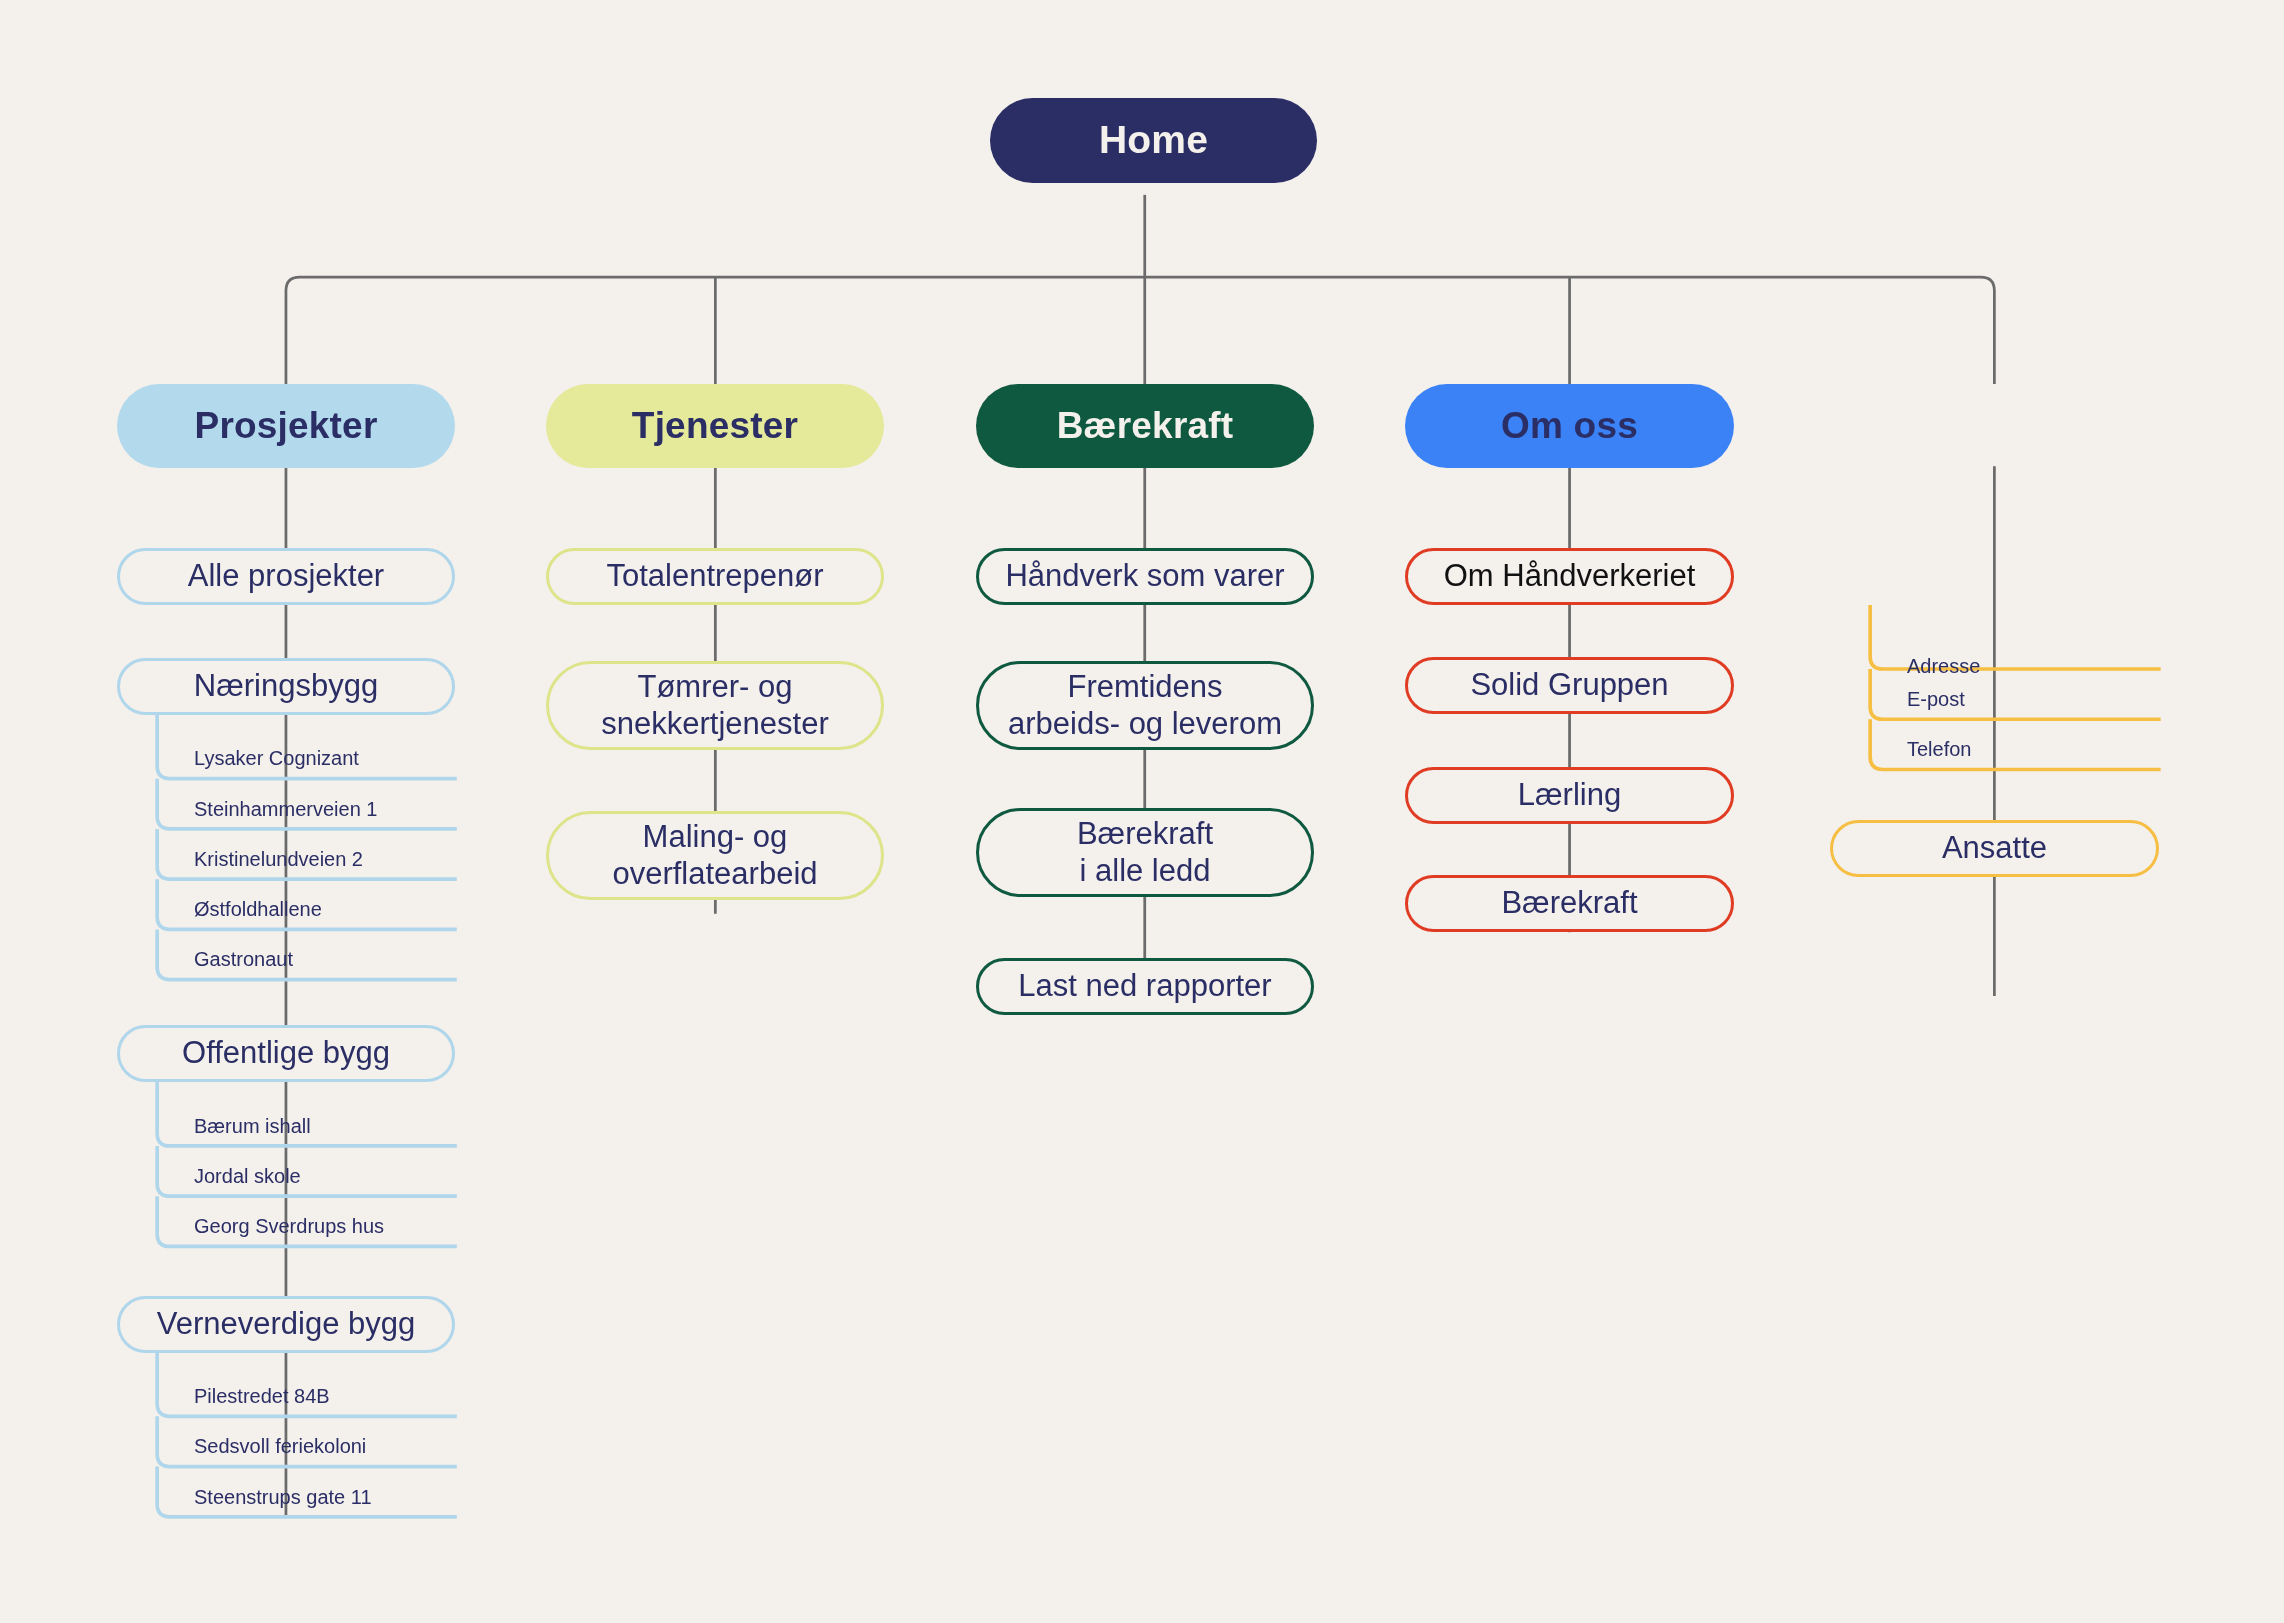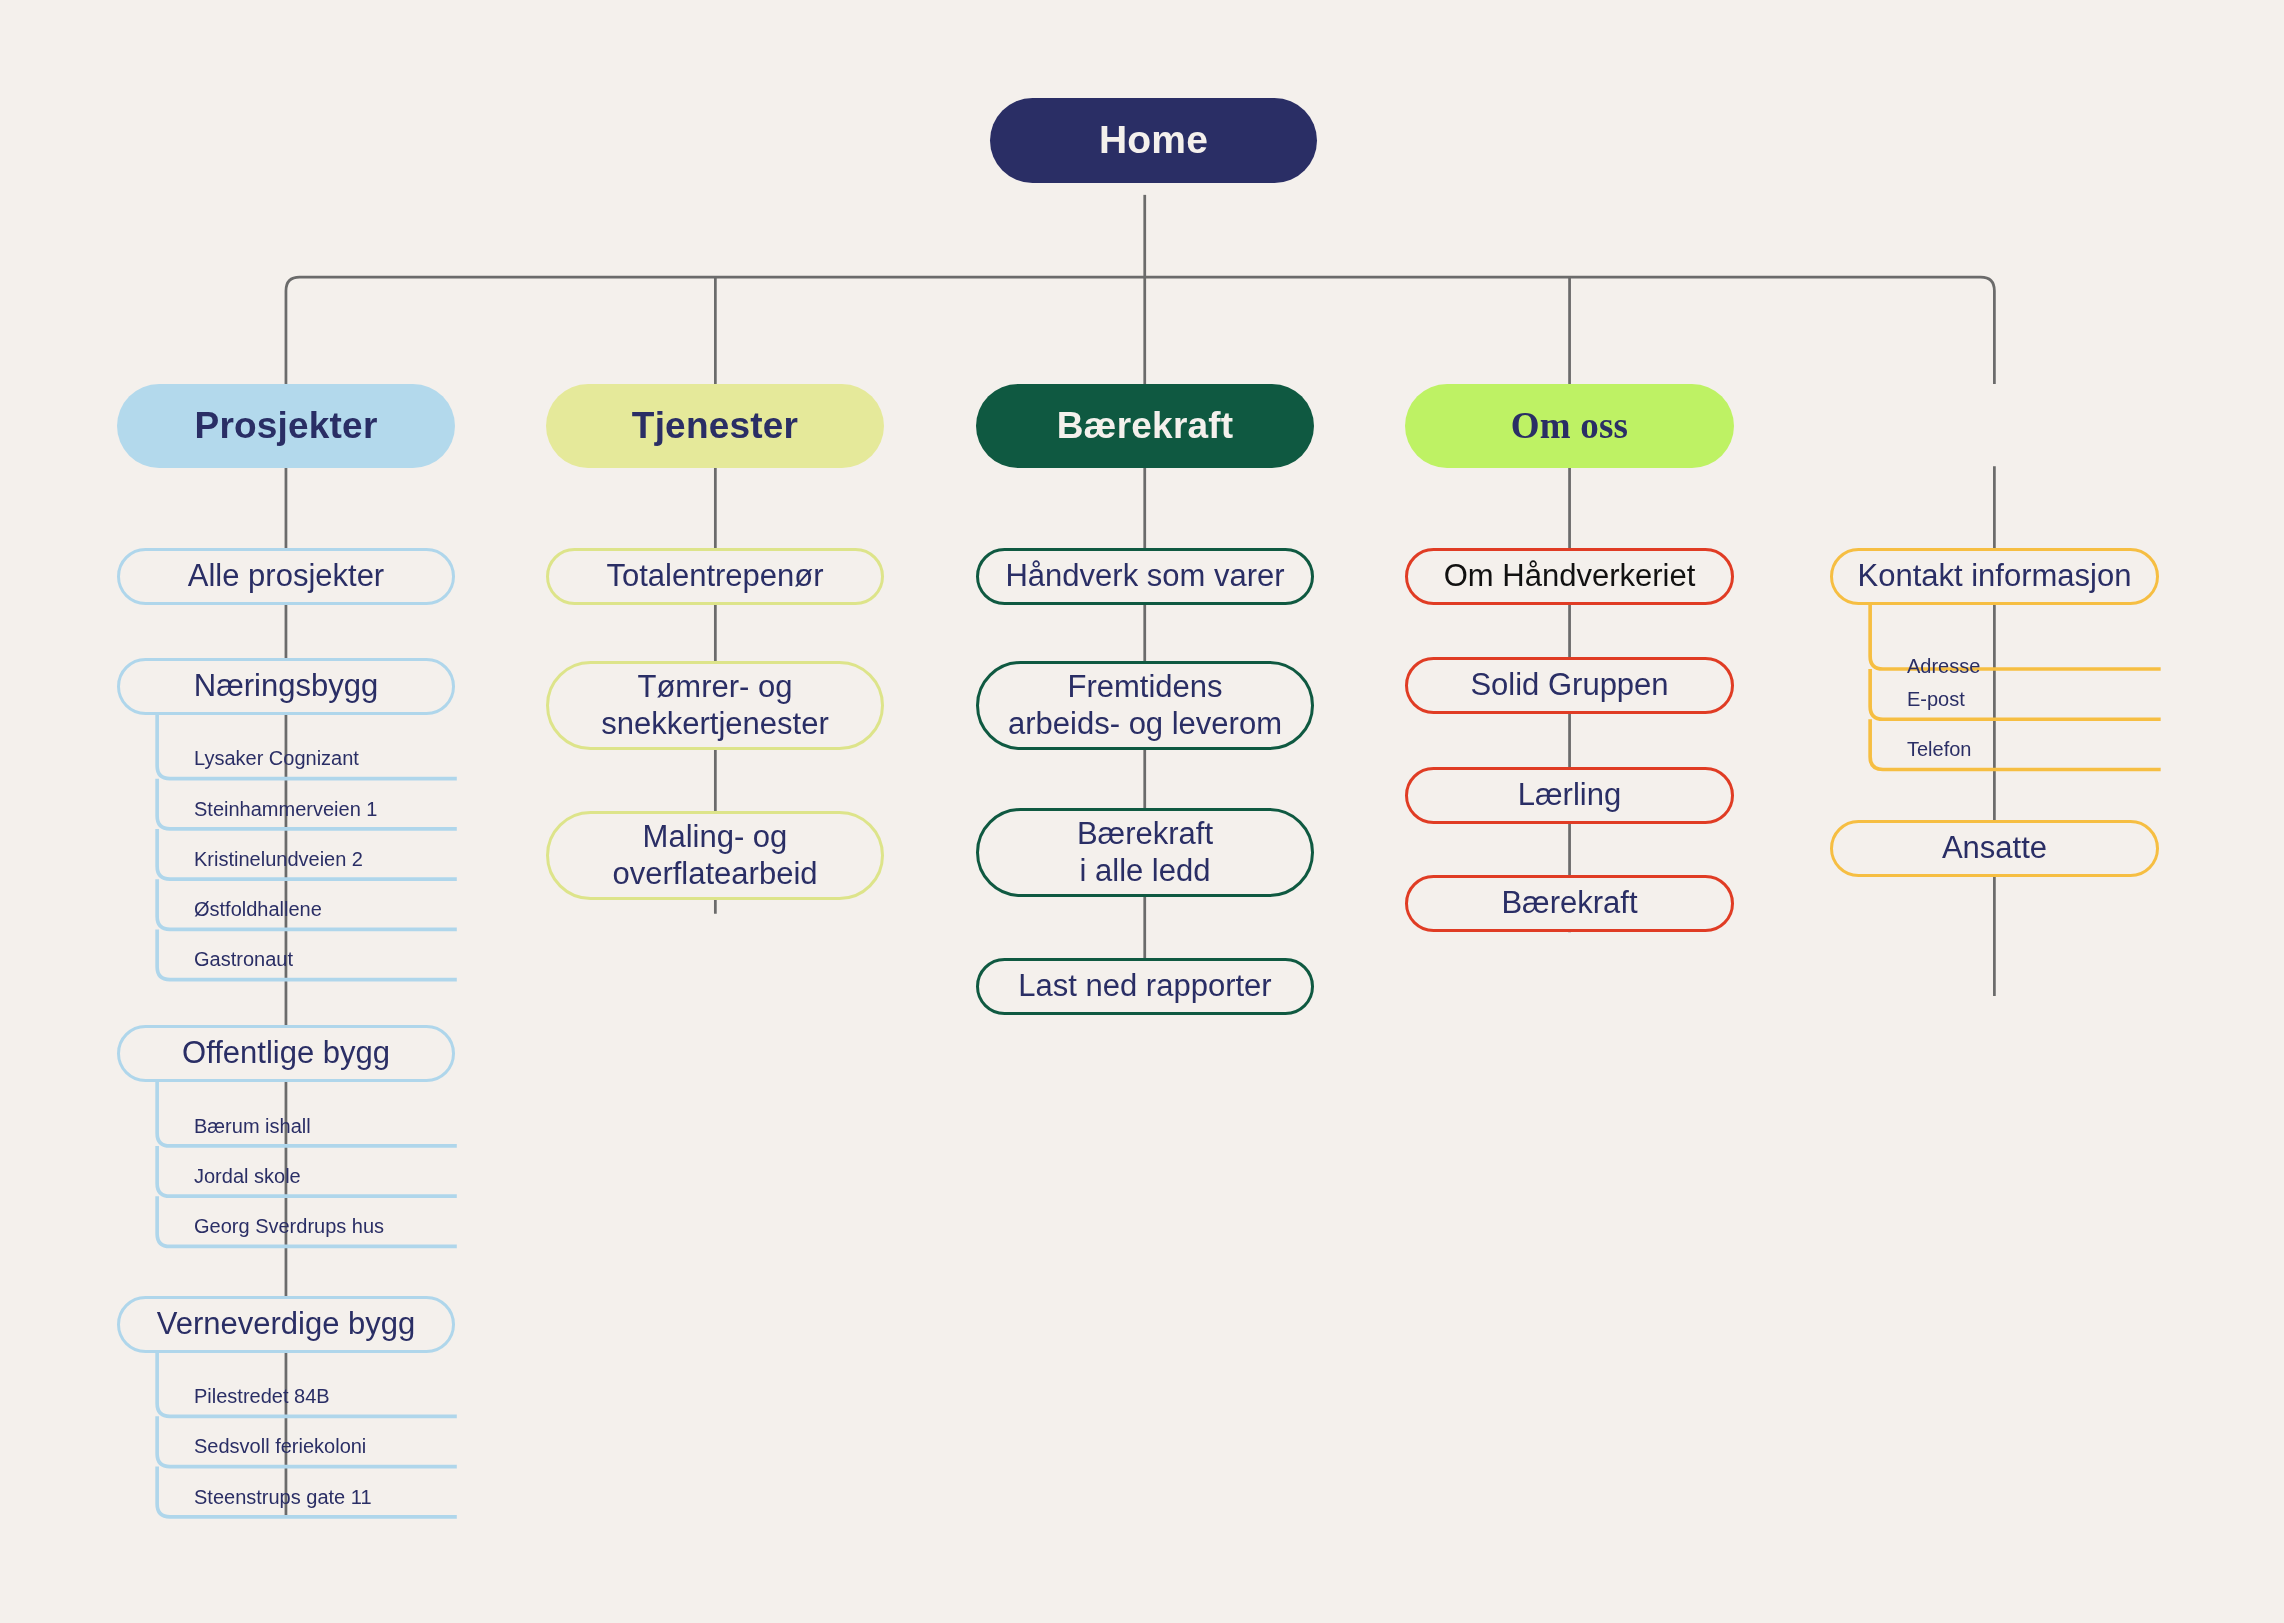--- a/index.html
+++ b/index.html
@@ -85,21 +85,21 @@
     color: #2A2E65;
     font-size: 20px;
     font-weight: 400;
     white-space: nowrap;
   }
 
   
   .c-blue-fill   { background: #B3D9EC; }
   .c-lime-fill   { background: #E5E99A; }
   .c-green-fill  { background: #0F5941; color: #F4F0EC; }
-  .c-salmon-fill { background: #bef264; font-family: Liberation Serif, serif; }
+  .c-salmon-fill { background: #3b82f6; }
   .c-yellow-fill { background: #F6BE42; }
 
   .c-blue-out   { border-color: #AFD6EB; }
   .c-lime-out   { border-color: #DDE48A; }
   .c-green-out  { border-color: #0F5941; }
   .c-red-out    { border-color: #E03C24; }
   .c-yellow-out { border-color: #F6BE42; }
 
   .dark-text { color: #111111; }
 </style>
@@ -206,21 +206,20 @@
 
     <div class="node sub c-red-out dark-text" style="left:1405px; top:548px; width:329px; height:57px;">Om Håndverkeriet</div>
 
     <div class="node sub c-red-out" style="left:1405px; top:657px; width:329px; height:57px;">Solid Gruppen</div>
 
     <div class="node sub c-red-out" style="left:1405px; top:767px; width:329px; height:57px;">Lærling</div>
 
     <div class="node sub c-red-out" style="left:1405px; top:875px; width:329px; height:57px;">Bærekraft</div>
 
 
-    <div class="node sub c-yellow-out" style="left:1830px; top:548px; width:329px; height:57px;">Kontakt informasjon</div>
 
     <svg class="connectors" style="z-index:1;" viewBox="0 0 2500 1777">
       <g fill="none" stroke="#F6BE42" stroke-width="4">
         <path d="M2047 662 L2047 718 Q2047 732 2061 732 L2365 732"></path>
         <path d="M2047 732 L2047 773 Q2047 787 2061 787 L2365 787"></path>
         <path d="M2047 787 L2047 828 Q2047 842 2061 842 L2365 842"></path>
       </g>
     </svg>
     <div class="leaf" style="left:1907px; top:638px;margin-top:17px;">Adresse</div>
     <div class="leaf" style="left:1907px; top:688px;">E-post</div>

